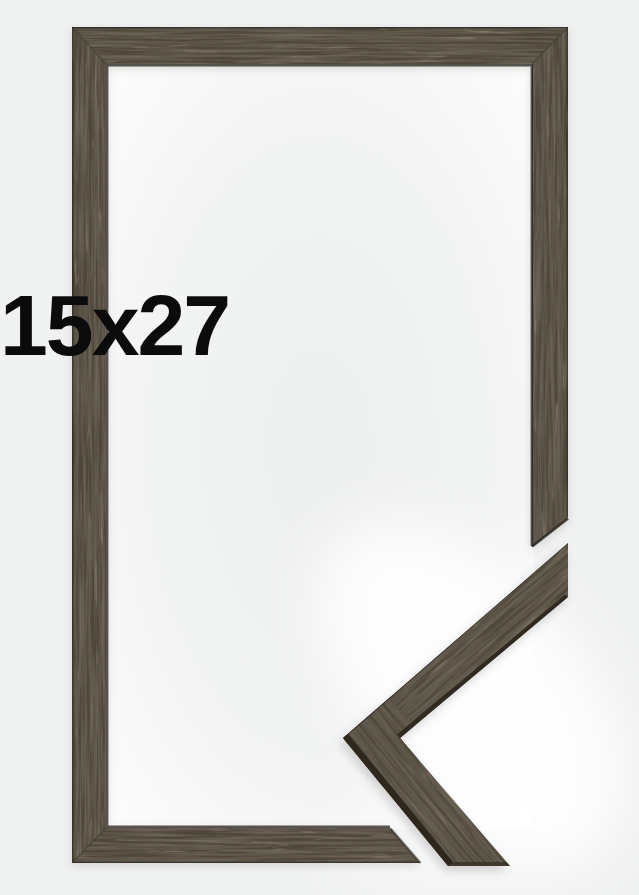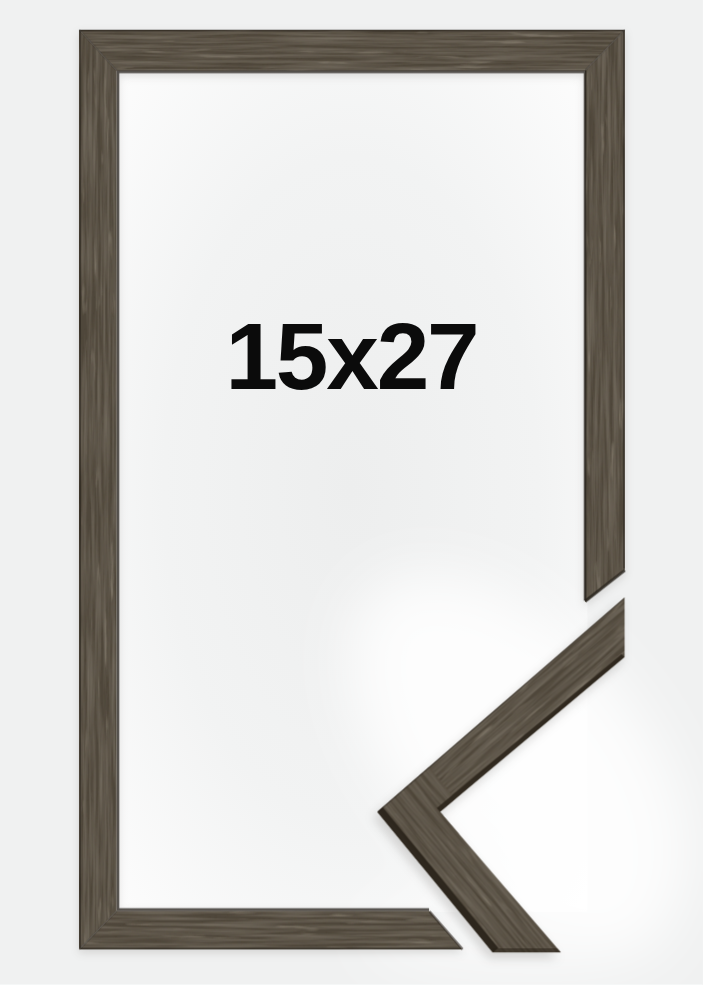--- a/index.html
+++ b/index.html
@@ -12,21 +12,20 @@
     background: #f0f1f1;
   }
   .stage svg { position: absolute; left: 0; top: 0; display: block; }
   .frame-group  { filter: drop-shadow(0 3px 4px rgba(40,35,28,0.14)); }
   .sample-group { filter: drop-shadow(-3px 5px 5px rgba(40,35,28,0.18)); }
   .size-label {
     position: absolute;
     left: 0;
     top: 282px;
     width: 639px;
-    text-align: center;
     font-size: 86px;
     font-weight: 700;
     letter-spacing: -2px;
     line-height: 86px;
     color: #0b0b0b;
     white-space: nowrap;
     user-select: none;
   }
 </style>
 </head>

